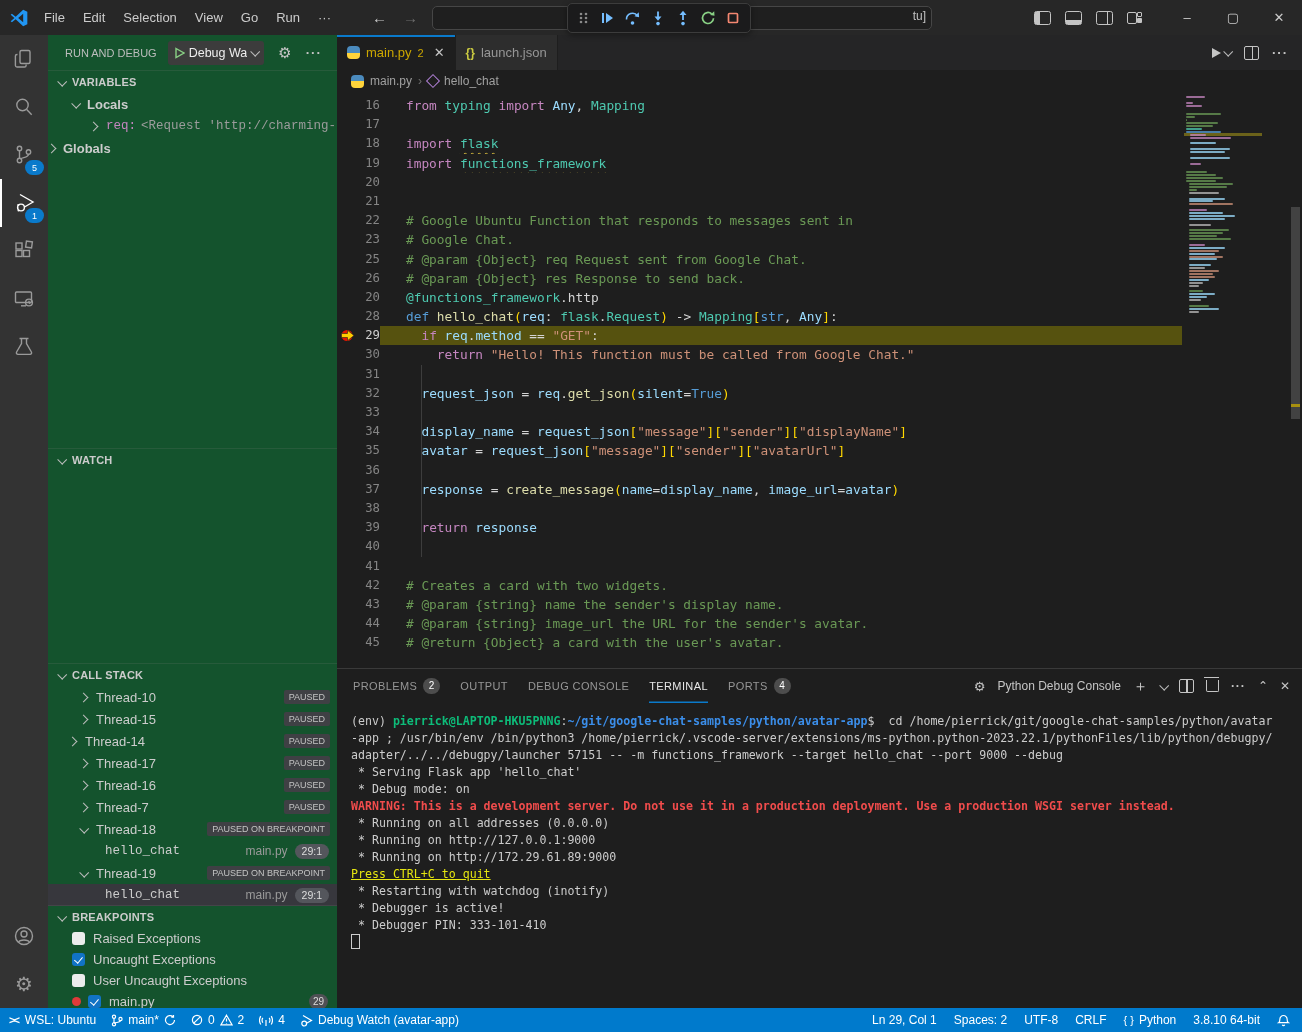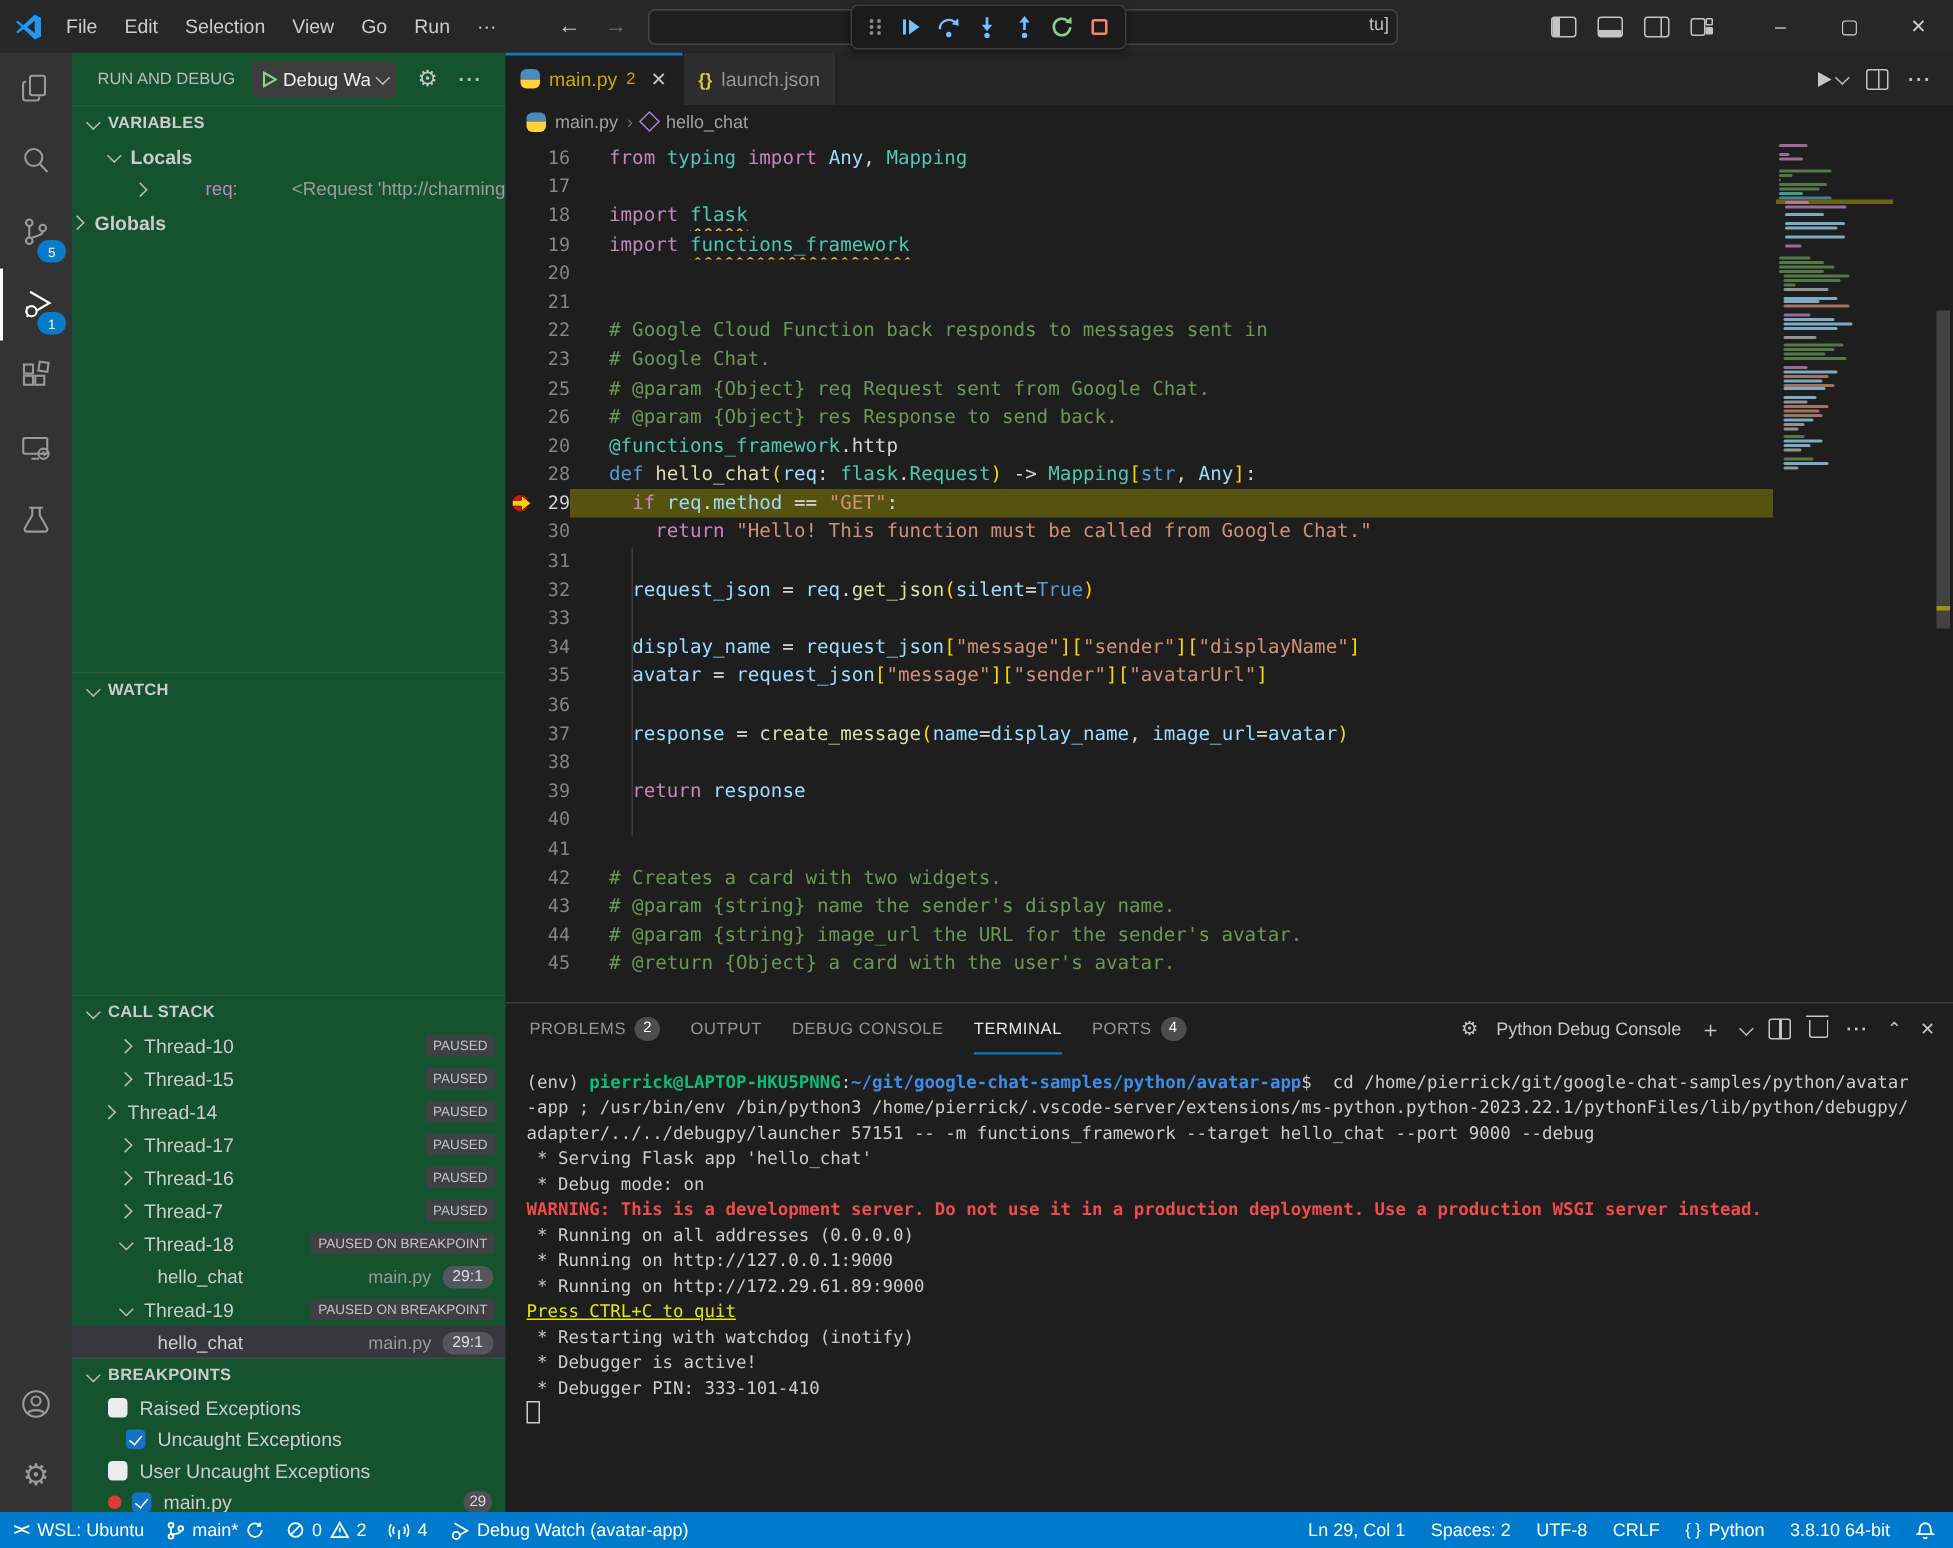--- a/index.html
+++ b/index.html
@@ -47,21 +47,21 @@
   .chev{width:6px;height:6px;border-right:1.3px solid #bdbdbd;border-bottom:1.3px solid #bdbdbd;display:inline-block;flex:none;}
   .chev.down{transform:rotate(45deg) translateY(-1px);}
   .chev.right{transform:rotate(-45deg);}
   .sb-gear{margin-left:14px;font-size:15px;color:#c5c5c5;line-height:1;}
   .sb-dots{margin-left:14px;color:#c5c5c5;letter-spacing:1px;font-weight:bold;}
   .sec{border-top:1px solid rgba(128,128,128,0.18);}
   .sec-head{height:22px;display:flex;align-items:center;padding-left:10px;gap:7px;}
   .sec-title{font-size:11px;font-weight:bold;color:#cccccc;letter-spacing:.2px;}
   .row{height:22px;display:flex;align-items:center;white-space:nowrap;overflow:hidden;}
   .row .bold{font-weight:bold;}
-  .mono{font-family:Liberation Sans, sans-serif;gap:31px;}
+  .mono{font-family:Liberation Mono, monospace;}
   .var-name{color:#c586c0;margin-right:5px;}
   .var-val{color:#9c9c9c;}
   .cs-chip{margin-left:auto;margin-right:7px;background:#3f4044;color:#c3c3c3;font-size:9px;padding:2px 5px;border-radius:2px;white-space:nowrap;}
   .cs-file{color:#9a9a9a;font-size:12px;}
   .cs-pill{background:#54565c;color:#dddddd;font-size:10.5px;border-radius:9px;padding:0 7px;height:15px;line-height:15px;margin:0 8px 0 7px;}
   .row.selected{background:#37373d;}
   .bp-box{width:13px;height:13px;border-radius:3px;background:#ececec;margin-right:8px;flex:none;position:relative;}
   .bp-box.checked{background:#1173c5;}
   .bp-box.checked::after{content:"";position:absolute;left:4px;top:1.5px;width:3.5px;height:7px;border-right:1.6px solid #fff;border-bottom:1.6px solid #fff;transform:rotate(40deg);}
   .bp-dot{width:9px;height:9px;border-radius:50%;background:#e03a3a;margin:0 7px 0 -16px;flex:none;}
@@ -374,21 +374,21 @@
     <div class="sec">
       <div class="sec-head">
         <span class="chev down"></span>
         <span class="sec-title">BREAKPOINTS</span>
       </div>
       <div id="breakpoints-rows">
           <div class="row" style="padding-left: 24px; height: 21px;">
             <span class="bp-box"></span>
             <span>Raised Exceptions</span>
           </div>
-          <div class="row" style="padding-left: 36px; height: 21px;">
+          <div class="row" style="padding-left: 24px; height: 21px;">
             <span class="bp-box checked"></span>
             <span>Uncaught Exceptions</span>
           </div>
           <div class="row" style="padding-left: 24px; height: 21px;">
             <span class="bp-box"></span>
             <span>User Uncaught Exceptions</span>
           </div>
           <div class="row" style="padding-left: 40px; height: 21px;">
             <span class="bp-dot"></span>
             <span class="bp-box checked"></span>
@@ -449,21 +449,21 @@
           <div class="code-line">
             <span class="ln">20</span>
             <span class="lc"></span>
           </div>
           <div class="code-line">
             <span class="ln">21</span>
             <span class="lc"></span>
           </div>
           <div class="code-line">
             <span class="ln">22</span>
-            <span class="lc"><span class="tk-c"># Google Cloud Function back responds to messages sent in</span></span>
+            <span class="lc"><span class="tk-c"># Google Ubuntu Function that responds to messages sent in</span></span>
           </div>
           <div class="code-line">
             <span class="ln">23</span>
             <span class="lc"><span class="tk-c"># Google Chat.</span></span>
           </div>
           <div class="code-line">
             <span class="ln">25</span>
             <span class="lc"><span class="tk-c"># @param {Object} req Request sent from Google Chat.</span></span>
           </div>
           <div class="code-line">

